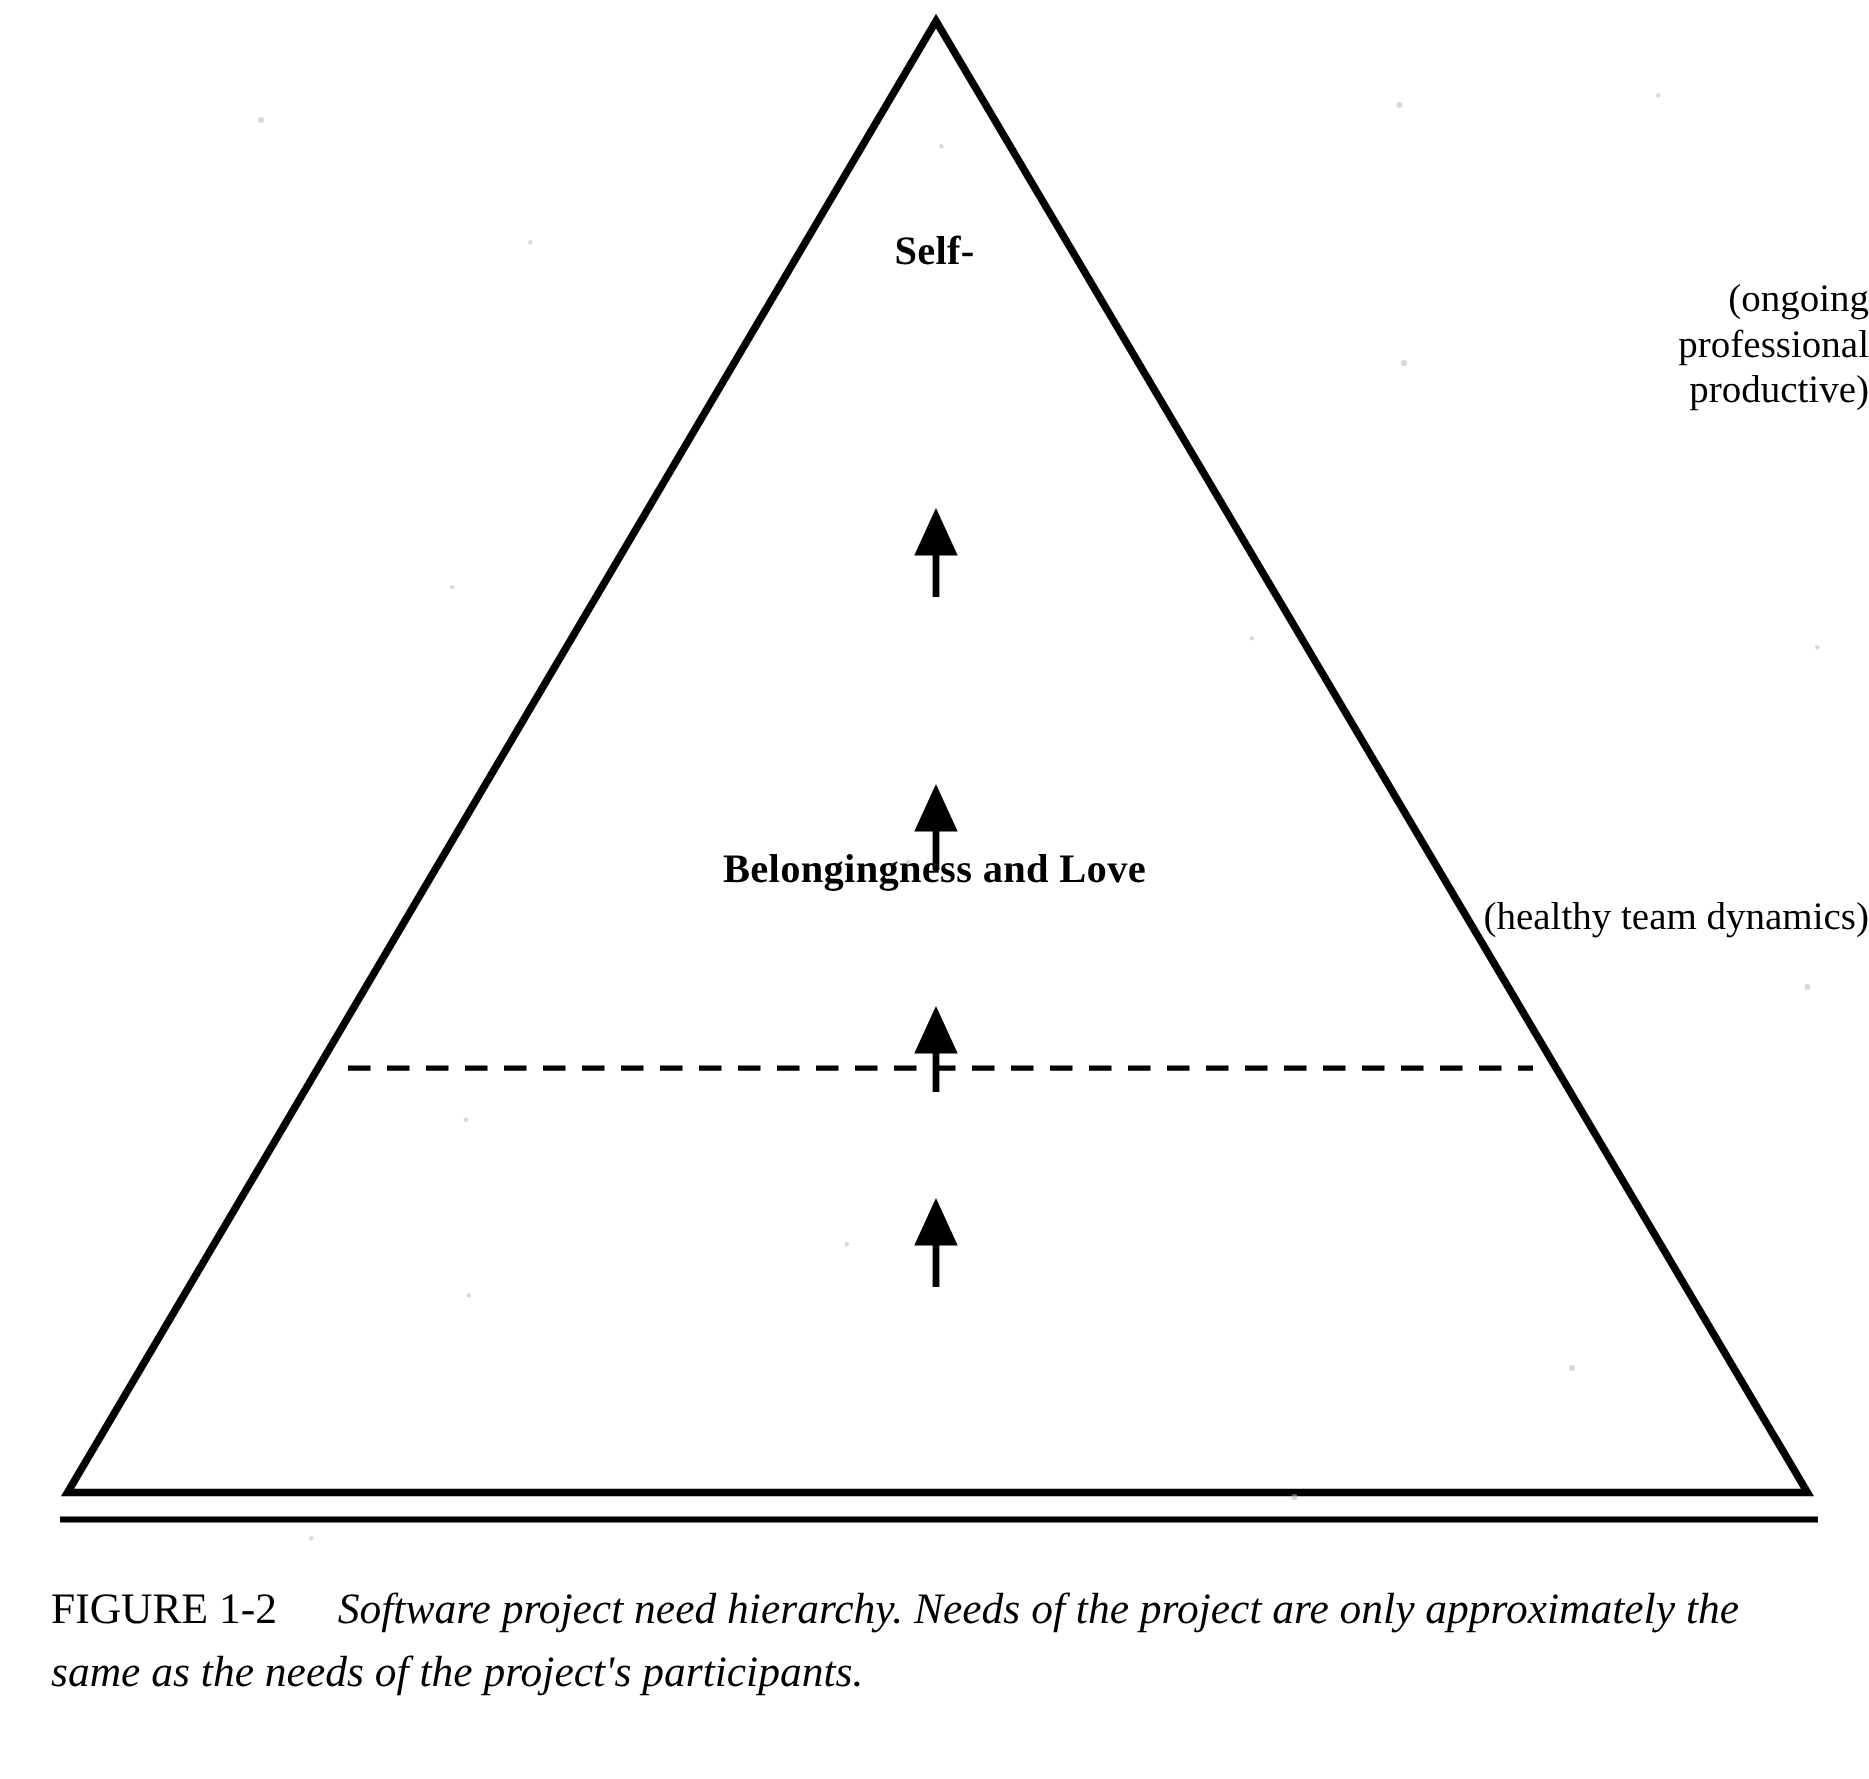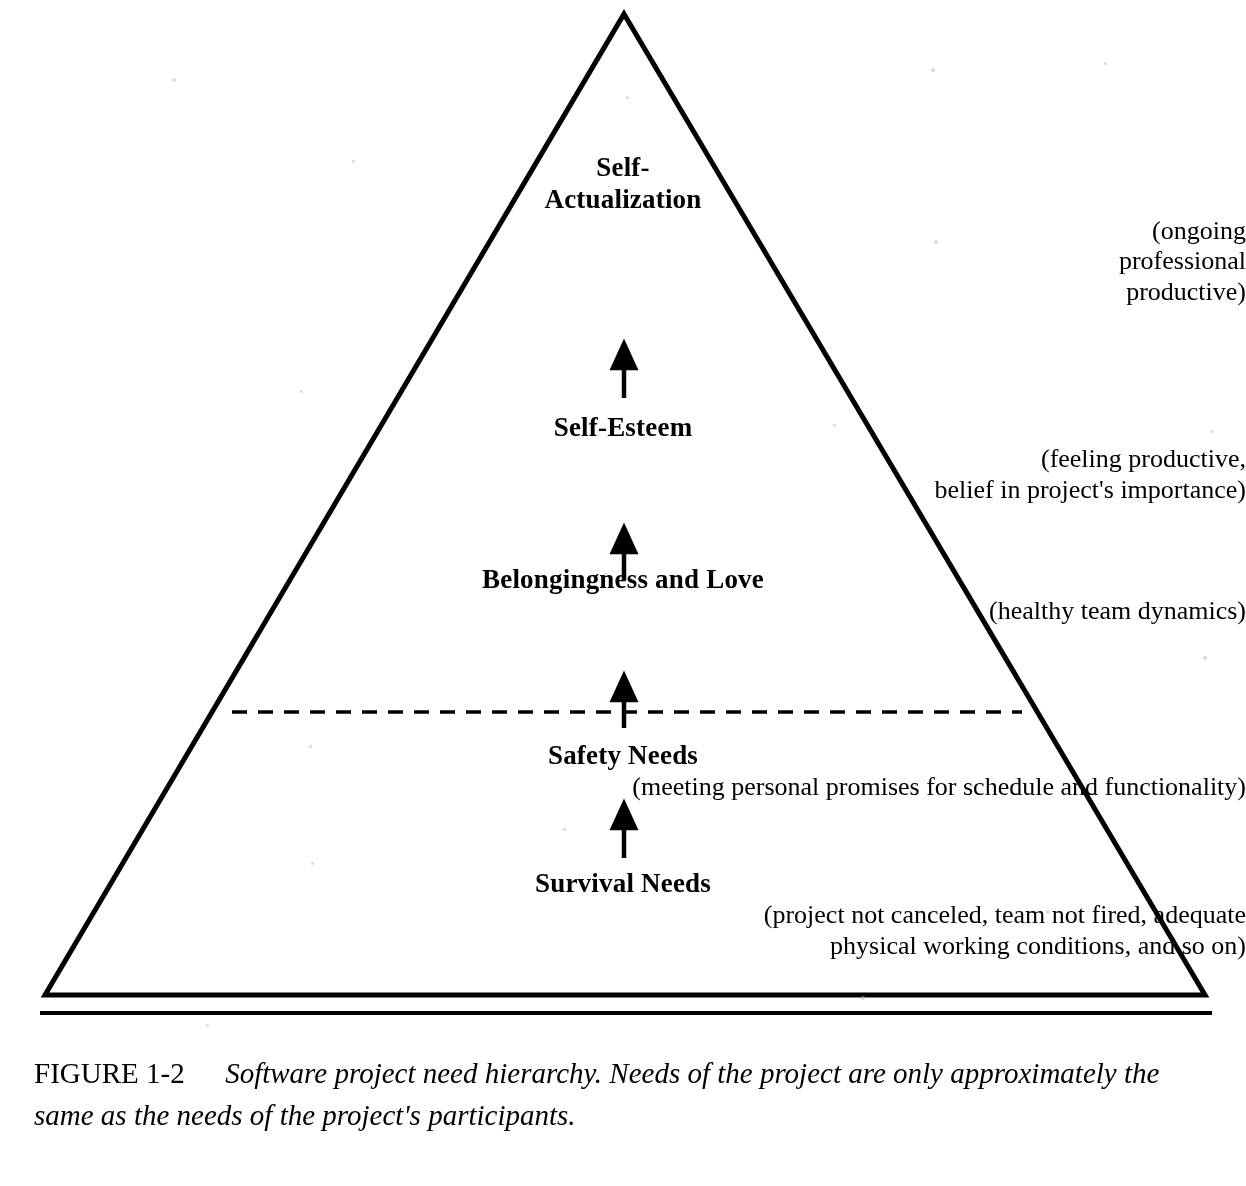--- a/index.html
+++ b/index.html
@@ -117,47 +117,32 @@
         <line x1="624" y1="580" x2="624" y2="542"></line>
         <polygon points="624,528 613,552 635,552"></polygon>
 
         <line x1="624" y1="398" x2="624" y2="358"></line>
         <polygon points="624,344 613,368 635,368"></polygon>
       </g>
     </svg>
 
     <div class="level" id="level-self-actualization">
       <div class="title">Self-</div>
-      <div class="title">Actualization</div>
       <div class="sub">(ongoing</div>
       <div class="sub">professional</div>
       <div class="sub">productive)</div>
     </div>
 
-    <div class="level" id="level-self-esteem">
-      <div class="title">Self-Esteem</div>
-      <div class="sub">(feeling productive,</div>
-      <div class="sub">belief in project's importance)</div>
-    </div>
 
     <div class="level" id="level-belongingness">
       <div class="title">Belongingness and Love</div>
       <div class="sub">(healthy team dynamics)</div>
     </div>
 
-    <div class="level" id="level-safety">
-      <div class="title">Safety Needs</div>
-      <div class="sub">(meeting personal promises for schedule and functionality)</div>
-    </div>
 
-    <div class="level" id="level-survival">
-      <div class="title">Survival Needs</div>
-      <div class="sub">(project not canceled, team not fired, adequate</div>
-      <div class="sub">physical working conditions, and so on)</div>
-    </div>
 
     <div class="speck" style="left:172px;  top:78px;  width:4px;  height:4px;"></div>
     <div class="speck" style="left:352px;  top:160px; width:3px;  height:3px;"></div>
     <div class="speck" style="left:931px;  top:68px;  width:4px;  height:4px;"></div>
     <div class="speck" style="left:1104px; top:62px;  width:3px;  height:3px;"></div>
     <div class="speck" style="left:626px;  top:96px;  width:3px;  height:3px;"></div>
     <div class="speck" style="left:934px;  top:240px; width:4px;  height:4px;"></div>
     <div class="speck" style="left:300px;  top:390px; width:3px;  height:3px;"></div>
     <div class="speck" style="left:833px;  top:424px; width:3px;  height:3px;"></div>
     <div class="speck" style="left:1210px; top:430px; width:3px;  height:3px;"></div>

